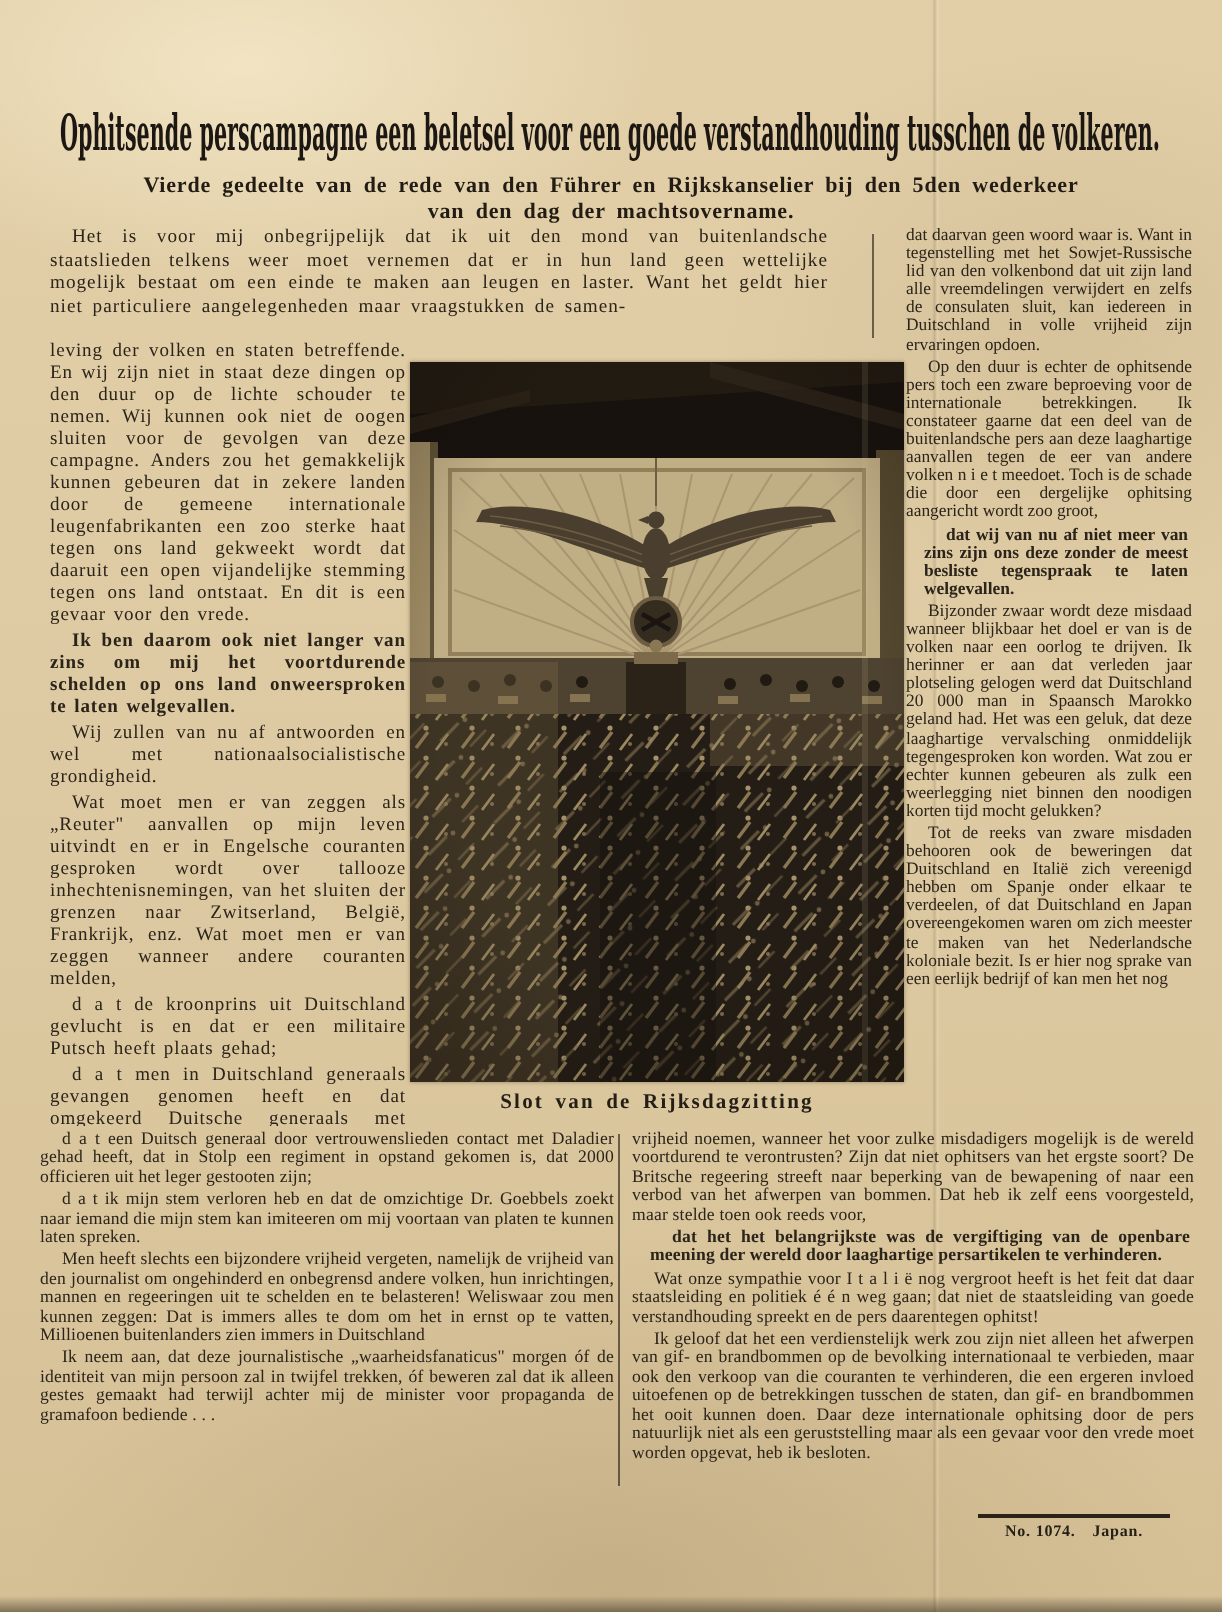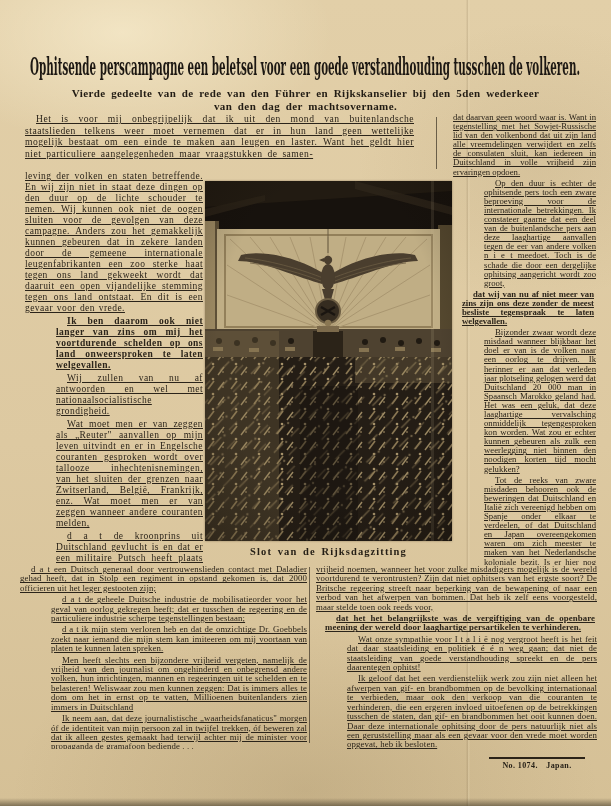--- a/index.html
+++ b/index.html
@@ -21,24 +21,24 @@
     background:linear-gradient(90deg, rgba(90,70,40,0), rgba(90,70,40,.16), rgba(244,230,196,.28), rgba(90,70,40,0));
   }
   .headline-svg { position:absolute; left:27px; top:50px; }
   .subhead {
     position:absolute; left:0; top:87px; width:611px; text-align:center;
     font-weight:bold; font-size:11px; line-height:13px; color:#221c14;
     letter-spacing:.4px; word-spacing:2.5px;
   }
   .subhead div { white-space:nowrap; }
   .col {
-    position:absolute; text-align:justify; color:#2b241a; overflow:hidden;text-decoration:underline;
+    position:absolute; text-align:justify; color:#2b241a; overflow:hidden;
   }
   .col p { margin:0; text-indent:11px; }
-  .col p + p { margin-top:2px;padding-left:31px; }
+  .col p + p { margin-top:2px; }
   .col p.noindent { text-indent:0; }
   .col p.bold { font-weight:bold; }
   .col p.inset { padding-left:9px; padding-right:2px; }
   .intro   { left:25px;  top:113px; width:389px; height:58px;  font-size:9.6px; line-height:11.5px; letter-spacing:.5px; word-spacing:2px; }
   .leftcol { left:25px;  top:171px; width:178px; height:392px; font-size:9.5px; line-height:11px; letter-spacing:.45px; word-spacing:1px; }
   .rightcol{ left:453px; top:113px; width:143px; height:452px; font-size:8.7px; line-height:9.1px; letter-spacing:0; }
   .bottomleft  { left:20px;  top:565px; width:287px; height:184px; font-size:8.8px; line-height:9.4px; letter-spacing:.1px; }
   .bottomright { left:316px; top:565px; width:281px; height:186px; font-size:8.8px; line-height:9.4px; letter-spacing:.1px; }
   .vrule { position:absolute; width:1px; background:rgba(45,37,25,.65); }
   .vrule.top    { left:436px; top:117px; height:52px; }
@@ -189,21 +189,20 @@
       <rect x="226" y="0" width="3" height="360" fill="#d9c8a2" opacity="0.13"></rect>
       <rect width="247" height="360" fill="url(#vig)"></rect>
     </svg>
   </figure>
 
   <div class="caption">Slot van de Rijksdagzitting</div>
 
   <div class="vrule bottom"></div>
   <div class="col bottomleft">
       <p>d a t een Duitsch generaal door vertrouwenslieden contact met Daladier gehad heeft, dat in Stolp een regiment in opstand gekomen is, dat 2000 officieren uit het leger gestooten zijn;</p>
-      <p>d a t de geheele Duitsche industrie de mobilisatieorder voor het geval van oorlog gekregen heeft; dat er tusschen de regeering en de particuliere industrie scherpe tegenstellingen bestaan;</p>
       <p>d a t ik mijn stem verloren heb en dat de omzichtige Dr. Goebbels zoekt naar iemand die mijn stem kan imiteeren om mij voortaan van platen te kunnen laten spreken.</p>
       <p>Men heeft slechts een bijzondere vrijheid vergeten, namelijk de vrijheid van den journalist om ongehinderd en onbegrensd andere volken, hun inrichtingen, mannen en regeeringen uit te schelden en te belasteren!  Weliswaar zou men kunnen zeggen: Dat is immers alles te dom om het in ernst op te vatten, Millioenen buitenlanders zien immers in Duitschland</p>
       <p>Ik neem aan, dat deze journalistische „waarheidsfanaticus" morgen óf de identiteit van mijn persoon zal in twijfel trekken, óf beweren zal dat ik alleen gestes gemaakt had terwijl achter mij de minister voor propaganda de gramafoon bediende . . .</p>
     </div>
   <div class="col bottomright">
       <p class="noindent">vrijheid noemen, wanneer het voor zulke misdadigers mogelijk is de wereld voortdurend te verontrusten? Zijn dat niet ophitsers van het ergste soort? De Britsche regeering streeft naar beperking van de bewapening of naar een verbod van het afwerpen van bommen. Dat heb ik zelf eens voorgesteld, maar stelde toen ook reeds voor,</p>
       <p class="bold inset">dat het het belangrijkste was de vergiftiging van de openbare meening der wereld door laaghartige persartikelen te verhinderen.</p>
       <p>Wat onze sympathie voor I t a l i ë nog vergroot heeft is het feit dat daar staatsleiding en politiek é é n weg gaan; dat niet de staatsleiding van goede verstandhouding spreekt en de pers daarentegen ophitst!</p>
       <p>Ik geloof dat het een verdienstelijk werk zou zijn niet alleen het afwerpen van gif- en brandbommen op de bevolking internationaal te verbieden, maar ook den verkoop van die couranten te verhinderen, die een ergeren invloed uitoefenen op de betrekkingen tusschen de staten, dan gif- en brandbommen het ooit kunnen doen. Daar deze internationale ophitsing door de pers natuurlijk niet als een geruststelling maar als een gevaar voor den vrede moet worden opgevat, heb ik besloten.</p>
     </div>

